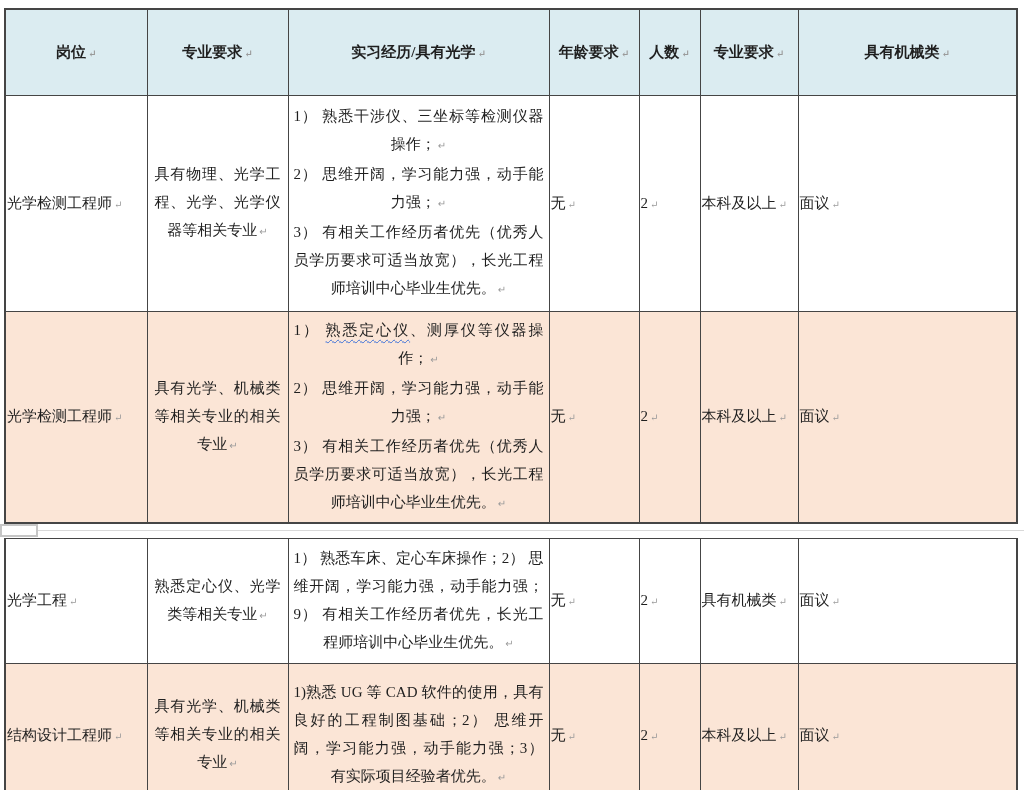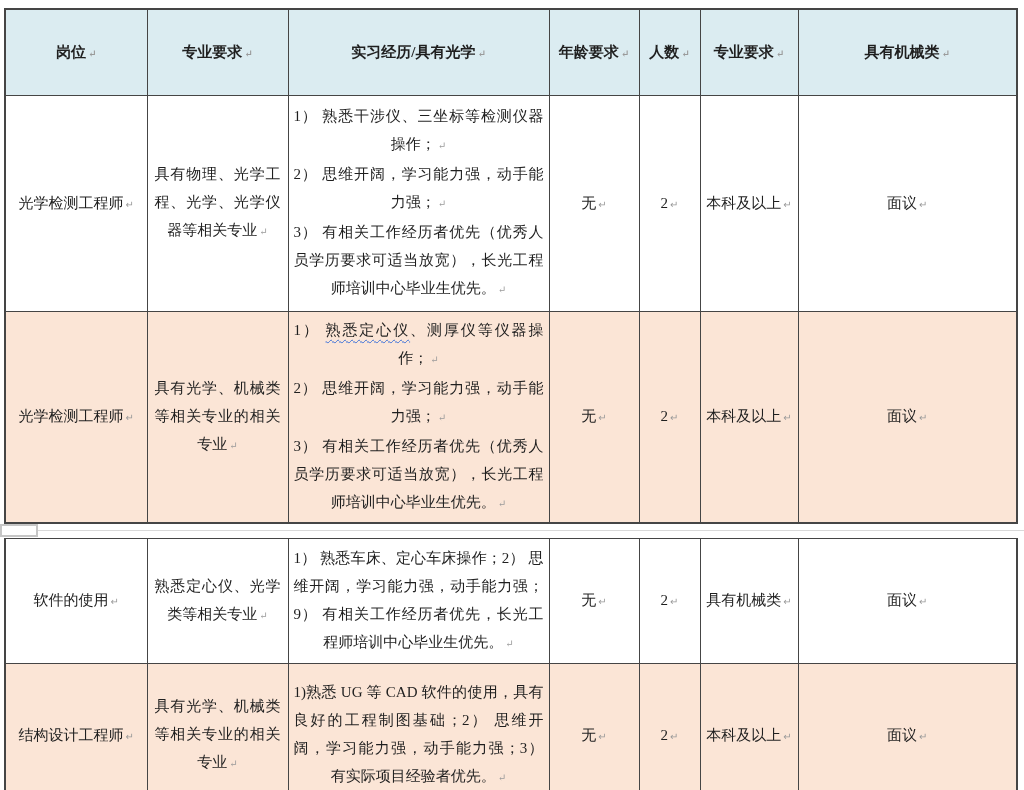--- a/index.html
+++ b/index.html
@@ -15,23 +15,23 @@
   .doc{position:absolute;left:4px;top:8px;width:1012px;}
   table{border-collapse:collapse;table-layout:fixed;width:1012px;}
   td,th{border:1px solid var(--border);vertical-align:middle;overflow:hidden;}
   table.pg1{border:2px solid var(--border);}
   table.pg2{border:2px solid var(--border);border-top:1px solid #c9c9c9;}
   th{background:var(--header-bg);font-weight:bold;text-align:center;font-size:15px;}
   tr.hdr{height:86px;margin-top:32px;}
   tr.r0{height:216px;} tr.r1{height:190px;} tr.r2{height:125px;} tr.r3{height:145px;}
   .para{
     text-align:justify;text-align-last:center;text-justify:inter-character;
-    line-height:28px;padding:0 6px;
+    line-height:28px;padding:0 6px;font-family:Liberation Serif, serif;
   }
-  td.center{text-align:center;font-family:Liberation Serif, serif;}
+  td.center{text-align:left;}
   .c-skills{padding:4px 0;}
   .c-skills .para{padding:0 5px;}
   .eol{font-size:10px;color:var(--mark);margin-left:2px;text-decoration:none;display:inline-block;}
   .wavy{
     text-decoration-line:underline;text-decoration-style:wavy;
     text-decoration-color:var(--squiggle);text-decoration-thickness:1px;
     text-underline-offset:4px;
   }
   .page-break{height:14px;position:relative;background:#fff;}
   .pb-line{position:absolute;left:-4px;right:-9px;top:6px;height:1px;background:var(--page-line);}
@@ -110,21 +110,21 @@
       <col style="width:142px">
         <col style="width:141px">
         <col style="width:261px">
       <col style="width:90px">
         <col style="width:61px">
         <col style="width:98px">
         <col style="width:219px">
     </colgroup>
     <tbody>
         <tr class="r2" style="background: rgb(255, 255, 255);">
-      <td class="center"><span>软件的使用</span><span class="eol">↵</span></td>
+      <td class="center"><span>光学工程</span><span class="eol">↵</span></td>
       <td>
             <div class="para"><span>熟悉定心仪、光学类等相关专业</span><span class="eol">↵</span></div>
           </td>
       <td class="c-skills">
             <div class="para"><span>1） 熟悉车床、定心车床操作；2） 思维开阔，学习能力强，动手能力强；9） 有相关工作经历者优先，长光工程师培训中心毕业生优先。</span><span class="eol">↵</span></div>
           </td>
       <td class="center"><span>无</span><span class="eol">↵</span></td>
       <td class="center"><span>2</span><span class="eol">↵</span></td>
       <td class="center"><span>具有机械类</span><span class="eol">↵</span></td>
       <td class="center"><span>面议</span><span class="eol">↵</span></td>

